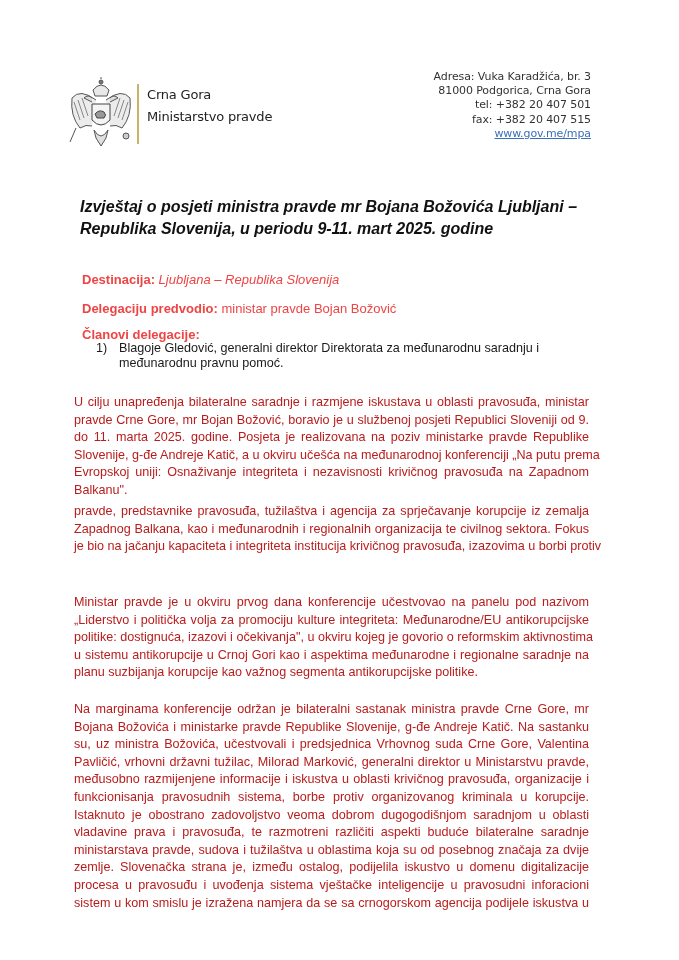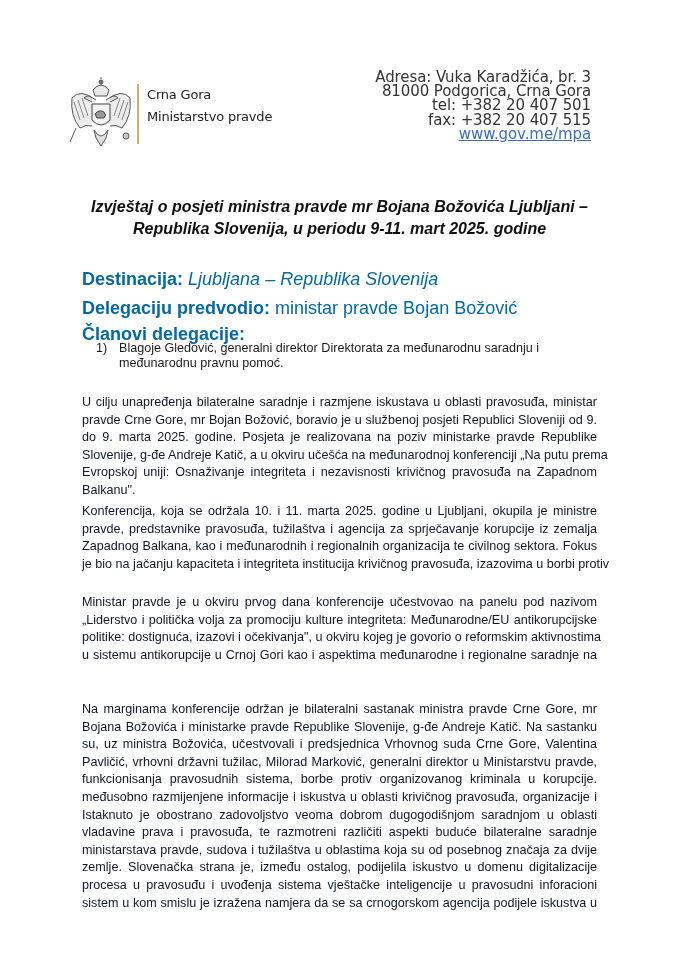--- a/index.html
+++ b/index.html
@@ -6,42 +6,42 @@
   body { width: 679px; height: 960px; position: relative; overflow: hidden; font-family: "Liberation Sans", sans-serif; color: #1a1a1a; }
   .page { position: absolute; left: 0; top: 0; width: 679px; height: 960px; background: #fff; }
 
   
   .logo { position: absolute; left: 66px; top: 76px; width: 70px; height: 80px; }
   .divider { position: absolute; left: 137px; top: 84px; width: 1.5px; height: 60px; background: #c9b36a; }
   .org { position: absolute; left: 147px; top: 84px; font-family: "DejaVu Sans", sans-serif; font-size: 13px; line-height: 22px; color: #222; letter-spacing: -0.2px; }
   .org .l1 { display: block; }
   .org .l2 { display: block; }
 
-  .contact { position: absolute; right: 88px; top: 70px; text-align: right; font-family: "DejaVu Sans", sans-serif; font-size: 15px; line-height: 14.2px; color: #333; letter-spacing: -0.1px; }
+  .contact { position: absolute; right: 88px; top: 70px; text-align: right; font-family: "DejaVu Sans", sans-serif; font-size: 11px; line-height: 14.2px; color: #333; letter-spacing: -0.1px; }
   .contact span { display: block; }
   .contact .web { color: #3a6fb8; text-decoration: underline; }
 
   
-  .title { position: absolute; left: 80px; width: 519px; top: 196px; text-align: center; font-weight: bold; font-style: italic; font-size: 16px; line-height: 22px; color: #111; }
+  .title { position: absolute; left: 80px; width: 519px; top: 196px; font-weight: bold; font-style: italic; font-size: 16px; line-height: 22px; color: #111; }
   .title span { display: block; }
 
   
-  .meta { position: absolute; left: 82px; width: 515px; font-size: 18px; line-height: 15px; color: #0369a1; }
+  .meta { position: absolute; left: 82px; width: 515px; font-size: 13px; line-height: 15px; color: #ef4444; }
   .meta b { font-weight: bold; }
   .meta i { font-style: italic; }
   .dest { top: 272px; }
   .lead { top: 301px; }
   .members { top: 327px; }
   .members-list { position: absolute; left: 96px; top: 341px; width: 500px; font-size: 12.6px; line-height: 15px; }
   .members-list .num { position: absolute; left: 0; top: 0; }
   .members-list .txt { position: absolute; left: 23px; top: 0; width: 480px; }
   .members-list .txt span { display: block; }
 
   
-  .para { position: absolute; left: 82px; width: 515px; font-size: 12.6px; line-height: 17.6px; color: #0f172a; }
+  .para { position: absolute; left: 74px; width: 515px; font-size: 12.6px; line-height: 17.6px; color: #b91c1c; }
   .para .ln { display: block; text-align: justify; text-align-last: justify; white-space: nowrap; overflow: visible; }
   .para .ln.last { text-align-last: left; }
   .p1 { top: 394px; }
   .p2 { top: 503px; }
   .p3 { top: 594px; }
   .p4 { top: 685px; margin-top: 16px; }
 </style>
 </head>
 <body>
 
@@ -109,47 +109,47 @@
       <div class="txt">
         <span>Blagoje Gledović, generalni direktor Direktorata za međunarodnu saradnju i</span>
         <span>međunarodnu pravnu pomoć.</span>
       </div>
     </div>
   </div>
 
   <div class="para p1">
     <span class="ln">U cilju unapređenja bilateralne saradnje i razmjene iskustava u oblasti pravosuđa, ministar</span>
     <span class="ln">pravde Crne Gore, mr Bojan Božović, boravio je u službenoj posjeti Republici Sloveniji od 9.</span>
-    <span class="ln">do 9. marta 2025. godine. Posjeta je realizovana na poziv ministarke pravde Republike</span>
+    <span class="ln">do 11. marta 2025. godine. Posjeta je realizovana na poziv ministarke pravde Republike</span>
     <span class="ln">Slovenije, g-đe Andreje Katič, a u okviru učešća na međunarodnoj konferenciji „Na putu prema</span>
     <span class="ln">Evropskoj uniji: Osnaživanje integriteta i nezavisnosti krivičnog pravosuđa na Zapadnom</span>
     <span class="ln last">Balkanu".</span>
   </div>
 
   <div class="para p2">
-    <span class="ln">Konferencija, koja se održala 10. i 11. marta 2025. godine u Ljubljani, okupila je ministre</span>
     <span class="ln">pravde, predstavnike pravosuđa, tužilaštva i agencija za sprječavanje korupcije iz zemalja</span>
     <span class="ln">Zapadnog Balkana, kao i međunarodnih i regionalnih organizacija te civilnog sektora. Fokus</span>
     <span class="ln">je bio na jačanju kapaciteta i integriteta institucija krivičnog pravosuđa, izazovima u borbi protiv</span>
   </div>
 
   <div class="para p3">
     <span class="ln">Ministar pravde je u okviru prvog dana konferencije učestvovao na panelu pod nazivom</span>
     <span class="ln">„Liderstvo i politička volja za promociju kulture integriteta: Međunarodne/EU antikorupcijske</span>
     <span class="ln">politike: dostignuća, izazovi i očekivanja", u okviru kojeg je govorio o reformskim aktivnostima</span>
     <span class="ln">u sistemu antikorupcije u Crnoj Gori kao i aspektima međunarodne i regionalne saradnje na</span>
+    <span class="ln last">planu suzbijanja korupcije kao važnog segmenta antikorupcijske politike.</span>
   </div>
 
   <div class="para p4">
     <span class="ln">Na marginama konferencije održan je bilateralni sastanak ministra pravde Crne Gore, mr</span>
     <span class="ln">Bojana Božovića i ministarke pravde Republike Slovenije, g-đe Andreje Katič. Na sastanku</span>
     <span class="ln">su, uz ministra Božovića, učestvovali i predsjednica Vrhovnog suda Crne Gore, Valentina</span>
     <span class="ln">Pavličić, vrhovni državni tužilac, Milorad Marković, generalni direktor u Ministarstvu pravde,</span>
+    <span class="ln">međusobno razmijenjene informacije i iskustva u oblasti krivičnog pravosuđa, organizacije i</span>
     <span class="ln">funkcionisanja pravosudnih sistema, borbe protiv organizovanog kriminala u korupcije.</span>
-    <span class="ln">međusobno razmijenjene informacije i iskustva u oblasti krivičnog pravosuđa, organizacije i</span>
     <span class="ln">Istaknuto je obostrano zadovoljstvo veoma dobrom dugogodišnjom saradnjom u oblasti</span>
     <span class="ln">vladavine prava i pravosuđa, te razmotreni različiti aspekti buduće bilateralne saradnje</span>
     <span class="ln">ministarstava pravde, sudova i tužilaštva u oblastima koja su od posebnog značaja za dvije</span>
     <span class="ln">zemlje. Slovenačka strana je, između ostalog, podijelila iskustvo u domenu digitalizacije</span>
     <span class="ln">procesa u pravosuđu i uvođenja sistema vještačke inteligencije u pravosudni inforacioni</span>
     <span class="ln">sistem u kom smislu je izražena namjera da se sa crnogorskom agencija podijele iskustva u</span>
   </div>
 
 </div>
 

